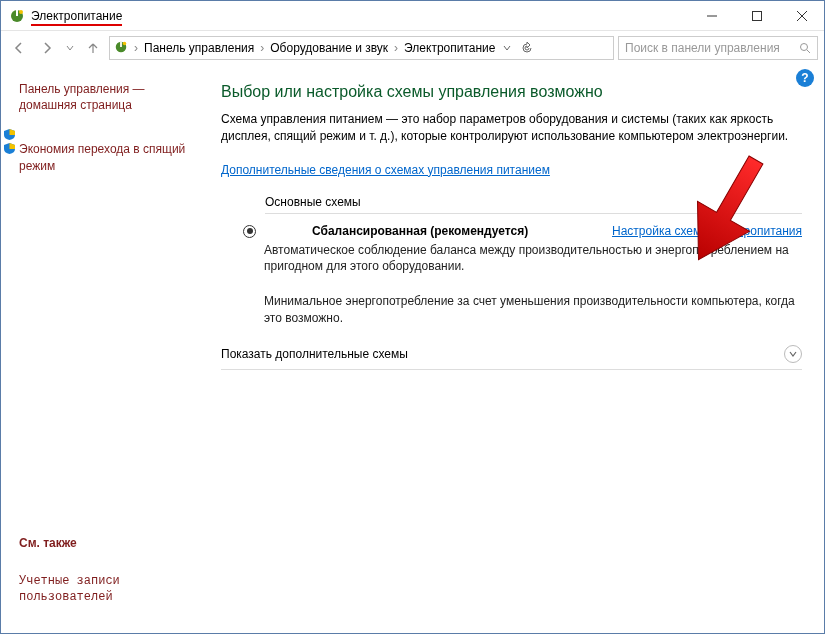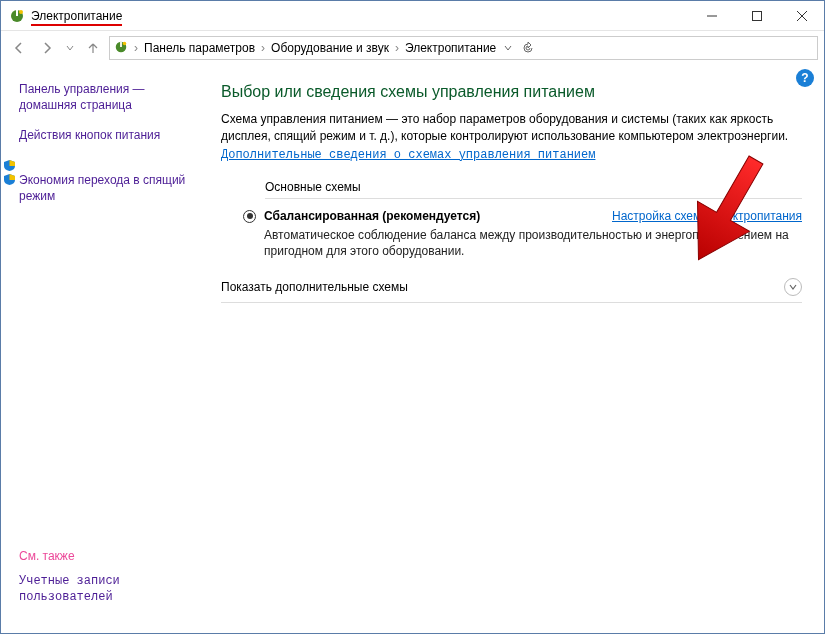--- a/index.html
+++ b/index.html
@@ -72,76 +72,76 @@
     height: calc(100% - 64px);
   }
   .sidebar {
     width: 202px;
     padding: 16px 12px 12px 18px;
     display: flex;
     flex-direction: column;
     position: relative;
   }
   .sidebar .link {
-    color: #4c1d95;
+    color: #7f1d1d;
     font-size: 12px;
     margin-bottom: 14px;
     line-height: 1.35;
   }
   .sidebar .link.withicon {
     position: relative;
     padding-left: 0;
   }
   .side-icon {
     position: absolute;
     left: -16px;
     top: 1px;
     width: 13px; height: 13px;
   }
   .sidebar-bottom {
     margin-top: auto;
   }
-  .sidebar .muted { color: #ec4899; margin-bottom: 10px; }
+  .sidebar .muted { color: #7f1d1d; margin-bottom: 23px; font-weight: bold; }
   .content {
     flex: 1;
     padding: 18px 22px 12px 18px;
     position: relative;
   }
   .content h1 {
     font-size: 16px;
     font-weight: 400;
     color: #0a5a2a;
     margin: 0 0 10px 0;
   }
   .content .desc {
     font-size: 12px;
     line-height: 1.4;
-    margin-bottom: 2px;
+    margin-bottom: 18px;
   }
   .content .learnmore {
     color: #0066cc;
     text-decoration: underline;
     font-size: 12px;
-    font-family: Liberation Mono, monospace;
   }
   .section-header {
     margin-top: 18px;
     font-size: 12px;
     padding-bottom: 4px;
     border-bottom: 1px solid #ddd;
     margin-bottom: 10px;
     margin-left: 44px;
   }
   .plan {
     margin-left: 22px;
     margin-bottom: 18px;
   }
   .plan-head {
     display: flex;
     align-items: flex-start;
+    gap: 48px;
   }
   .radio {
     width: 13px; height: 13px;
     border: 1px solid #333;
     border-radius: 50%;
     margin-right: 8px;
     margin-top: 1px;
     display:flex; align-items:center; justify-content:center;
     flex-shrink:0;
   }
@@ -254,40 +254,46 @@
   </div>
   <div class="addr-box">
     <span style="margin-right:4px;">
       <svg width="14" height="14" viewBox="0 0 16 16">
         <circle cx="8" cy="8" r="6" fill="#4a8a2a"></circle>
         <rect x="7" y="2" width="2" height="6" fill="#fff"></rect>
         <circle cx="12" cy="4" r="2" fill="#f2c200"></circle>
       </svg>
     </span>
     <span class="sep">›</span>
-    <span class="crumb">Панель параметров</span>
+    <span class="crumb">Панель управления</span>
     <span class="sep">›</span>
     <span class="crumb">Оборудование и звук</span>
     <span class="sep">›</span>
     <span class="crumb">Электропитание</span>
     <span class="addr-end">
       <svg width="8" height="8" viewBox="0 0 8 8">
           <path d="M1 2 L4 6 L7 2" fill="none" stroke="currentColor"></path>
         </svg>
       <svg width="12" height="12" viewBox="0 0 12 12" style="margin-left:6px;">
           <path d="M10 6 A4 4 0 1 1 6 2 L6 0 L9 3 L6 6 L6 4 A2 2 0 1 0 8 6" fill="none" stroke="currentColor"></path>
         </svg>
     </span>
   </div>
+  <div class="searchbox">
+    <span>Поиск в панели управления</span>
+    <svg width="12" height="12" viewBox="0 0 12 12">
+        <circle cx="5" cy="5" r="3.5" fill="none" stroke="#999"></circle>
+        <line x1="8" y1="8" x2="11" y2="11" stroke="#999"></line>
+      </svg>
+  </div>
 </div>
 
 <div class="main">
   <div class="sidebar">
     <div class="link">Панель управления — домашняя страница</div>
-    <div class="link">Действия кнопок питания</div>
     <div class="link withicon">
       <span class="side-icon">
         <svg width="13" height="13" viewBox="0 0 13 13">
             <path d="M6.5 1 L12 3 L12 7 Q12 11 6.5 12 Q1 11 1 7 L1 3 Z" fill="#1a7fd6"></path>
             <path d="M6.5 1 L12 3 L12 7 L6.5 7 Z" fill="#f2c200"></path>
           </svg>
       </span>
     </div>
     <div class="link withicon">
       <span class="side-icon">
@@ -300,36 +306,37 @@
     </div>
     <div class="sidebar-bottom">
       <div class="muted">См. также</div>
       <div class="link" style="margin-bottom:16px;font-family:Liberation Mono, monospace;">Учетные записи пользователей</div>
     </div>
   </div>
 
   <div class="content">
     <div class="help-badge">?</div>
 
-    <h1>Выбор или сведения схемы управления питанием</h1>
+    <h1>Выбор или настройка схемы управления возможно</h1>
     <div class="desc">Схема управления питанием — это набор параметров оборудования и системы (таких как яркость дисплея, спящий режим и т. д.), которые контролируют использование компьютером электроэнергии.</div>
     <span class="learnmore">Дополнительные сведения о схемах управления питанием</span>
 
     <div class="section-header">Основные схемы</div>
 
     <div class="plan">
       <div class="plan-head">
         <span class="radio checked"></span>
         <span class="plan-name bold">Сбалансированная (рекомендуется)</span>
         <span class="plan-link underlined">Настройка схемы электропитания</span>
       </div>
       <div class="plan-desc">Автоматическое соблюдение баланса между производительностью и энергопотреблением на пригодном для этого оборудовании.</div>
     </div>
 
     <div class="plan">
+      <div class="plan-desc">Минимальное энергопотребление за счет уменьшения производительности компьютера, когда это возможно.</div>
     </div>
 
     <div class="expand-row">
       <span>Показать дополнительные схемы</span>
       <span class="chev">
         <svg width="10" height="10" viewBox="0 0 10 10">
             <path d="M2 3 L5 7 L8 3" fill="none" stroke="currentColor" stroke-width="1.2"></path>
           </svg>
       </span>
     </div>

